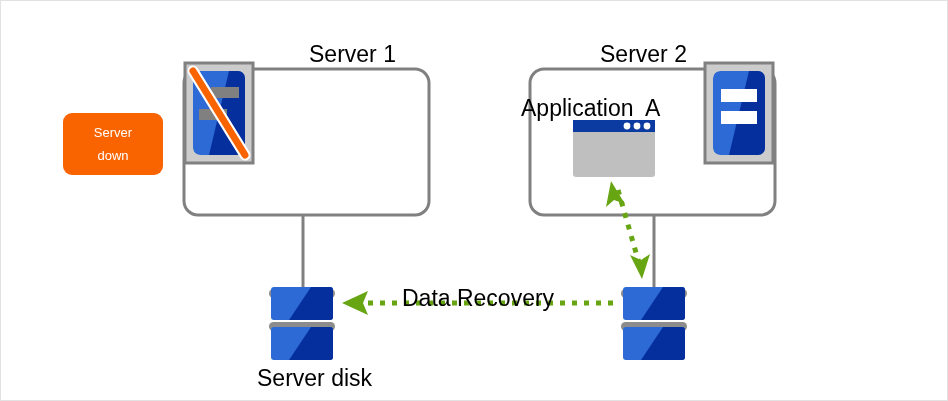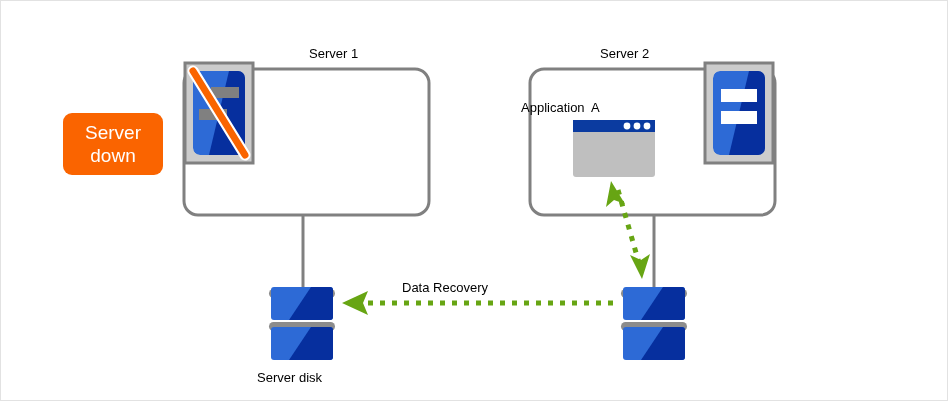--- a/index.html
+++ b/index.html
@@ -22,41 +22,41 @@
   .svg-layer {
     position: absolute;
     left: 0;
     top: 0;
     width: 948px;
     height: 401px;
   }
   .label {
     position: absolute;
     color: #000000;
-    font-size: 13px;
+    font-size: 23px;
     line-height: 22px;
     white-space: pre;
     font-family: "Liberation Sans", sans-serif;
   }
   #title-server1 { left: 308px; top: 42px; }
   #title-server2 { left: 575px; top: 42px; margin-left: 24px; }
   #label-app-a   { left: 520px; top: 96px; }
-  #label-data-recovery { left: 401px; top: 276px; }
+  #label-data-recovery { left: 401px; top: 286px; }
   #label-mirror-disk   { left: 256px; top: 366px; }
 
   #badge-server-down {
     position: absolute;
     left: 62px;
     top: 112px;
     width: 100px;
     height: 62px;
     background: #fa6400;
     border-radius: 9px;
     color: #ffffff;
-    font-size: 19px;
+    font-size: 13px;
     line-height: 23px;
     display: flex;
     flex-direction: column;
     align-items: center;
     justify-content: center;
     text-align: center;
     font-family: "Liberation Sans", sans-serif;
   }
 </style>
 </head>

